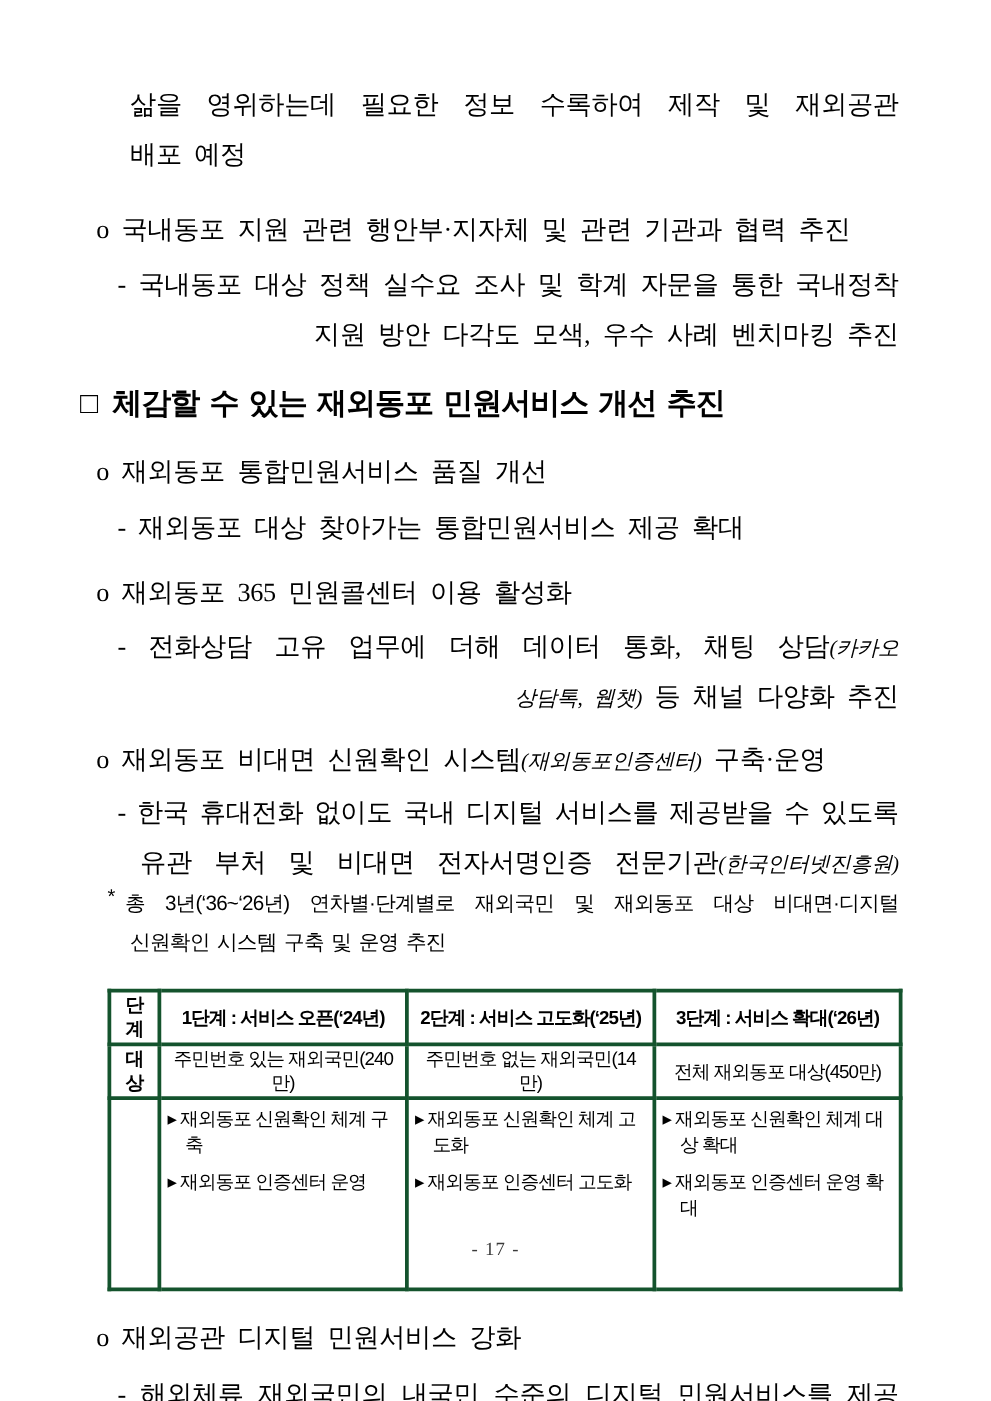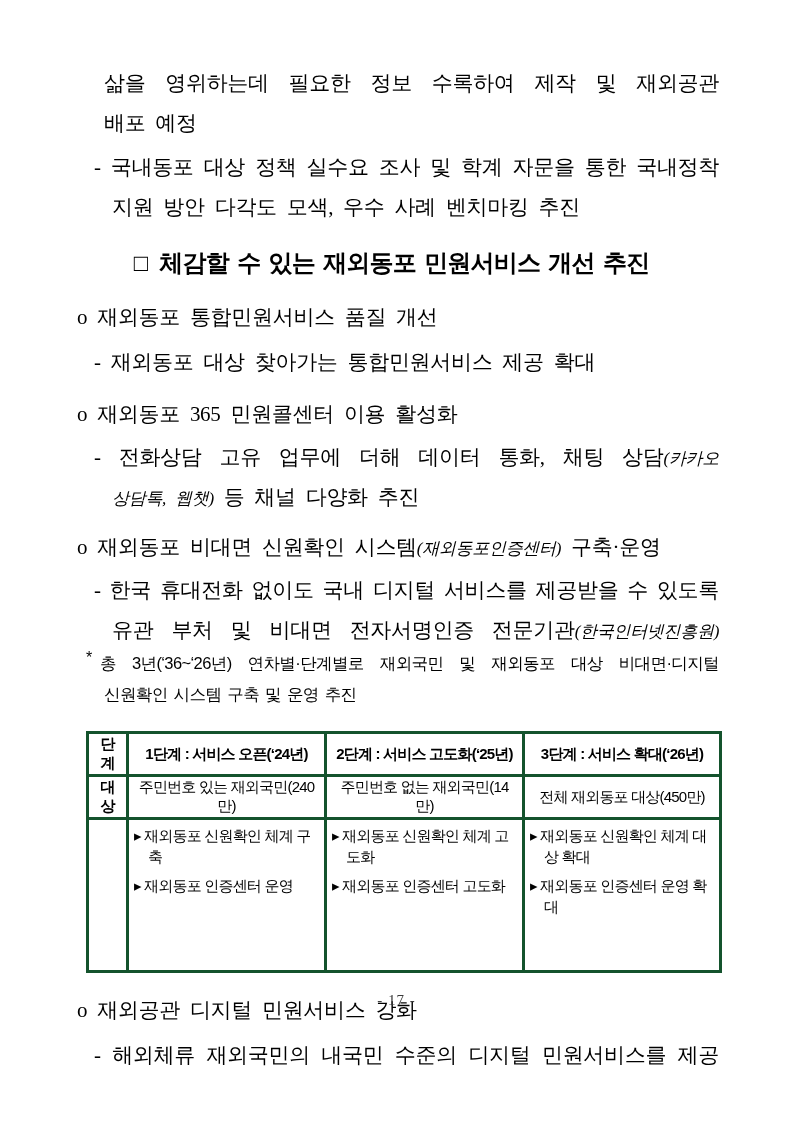--- a/index.html
+++ b/index.html
@@ -28,35 +28,34 @@
   }
   .just{
     white-space:normal;
     word-spacing:2px;
     text-align:justify;
     text-align-last:justify;
   }
   .ind-cont{margin-left:40px;}
   .ind-o{margin-left:13px;}
   .ind-dash{margin-left:30px;}
-  .ind-dash-cont{margin-left:48px;}
+  .ind-dash-cont{margin-left:48px;text-align:right;}
   .gap-item{margin-top:12px;}
   .gap-sub{margin-top:4px;}
   .small{font-size:17px;font-style:italic;}
   .heading{
     margin-top:14px;
     font-size:24px;
     font-weight:bold;
     line-height:44px;
     height:44px;
     white-space:nowrap;
     overflow:hidden;
     word-spacing:3px;
     letter-spacing:-0.8px;
-    text-align:center;
   }
   .box-marker{margin-right:12px;}
   .note-wrap{
     position:relative;
     margin-top:-2px;
     font-family:"Liberation Sans","DejaVu Sans",sans-serif;
     font-size:16.5px;
     letter-spacing:-0.6px;
   }
   .note-star{
@@ -133,20 +132,21 @@
 </style>
 </head>
 <body>
 
 <div class="page">
   <div class="content">
 
     <div class="line just ind-cont">삶을 영위하는데 필요한 정보 수록하여 제작 및 재외공관</div>
     <div class="line ind-cont">배포 예정</div>
 
+    <div class="line ind-o" style="margin-top:20px;">o 국내동포 지원 관련 행안부·지자체 및 관련 기관과 협력 추진</div>
     <div class="line just ind-dash gap-sub">- 국내동포 대상 정책 실수요 조사 및 학계 자문을 통한 국내정착</div>
     <div class="line ind-dash-cont">지원 방안 다각도 모색, 우수 사례 벤치마킹 추진</div>
 
     <div class="heading">
       <span class="box-marker">□</span><span>체감할 수 있는 재외동포 민원서비스 개선 추진</span>
     </div>
 
     <div class="line ind-o gap-item">o 재외동포 통합민원서비스 품질 개선</div>
     <div class="line ind-dash" style="margin-top:5px;">- 재외동포 대상 찾아가는 통합민원서비스 제공 확대</div>
 

